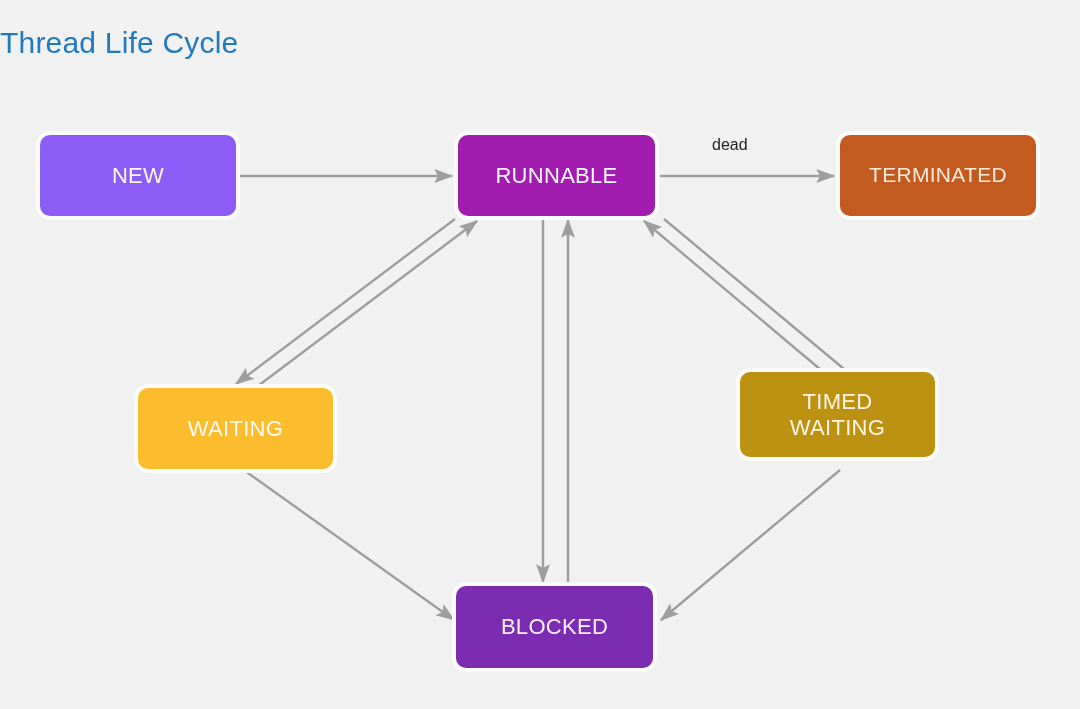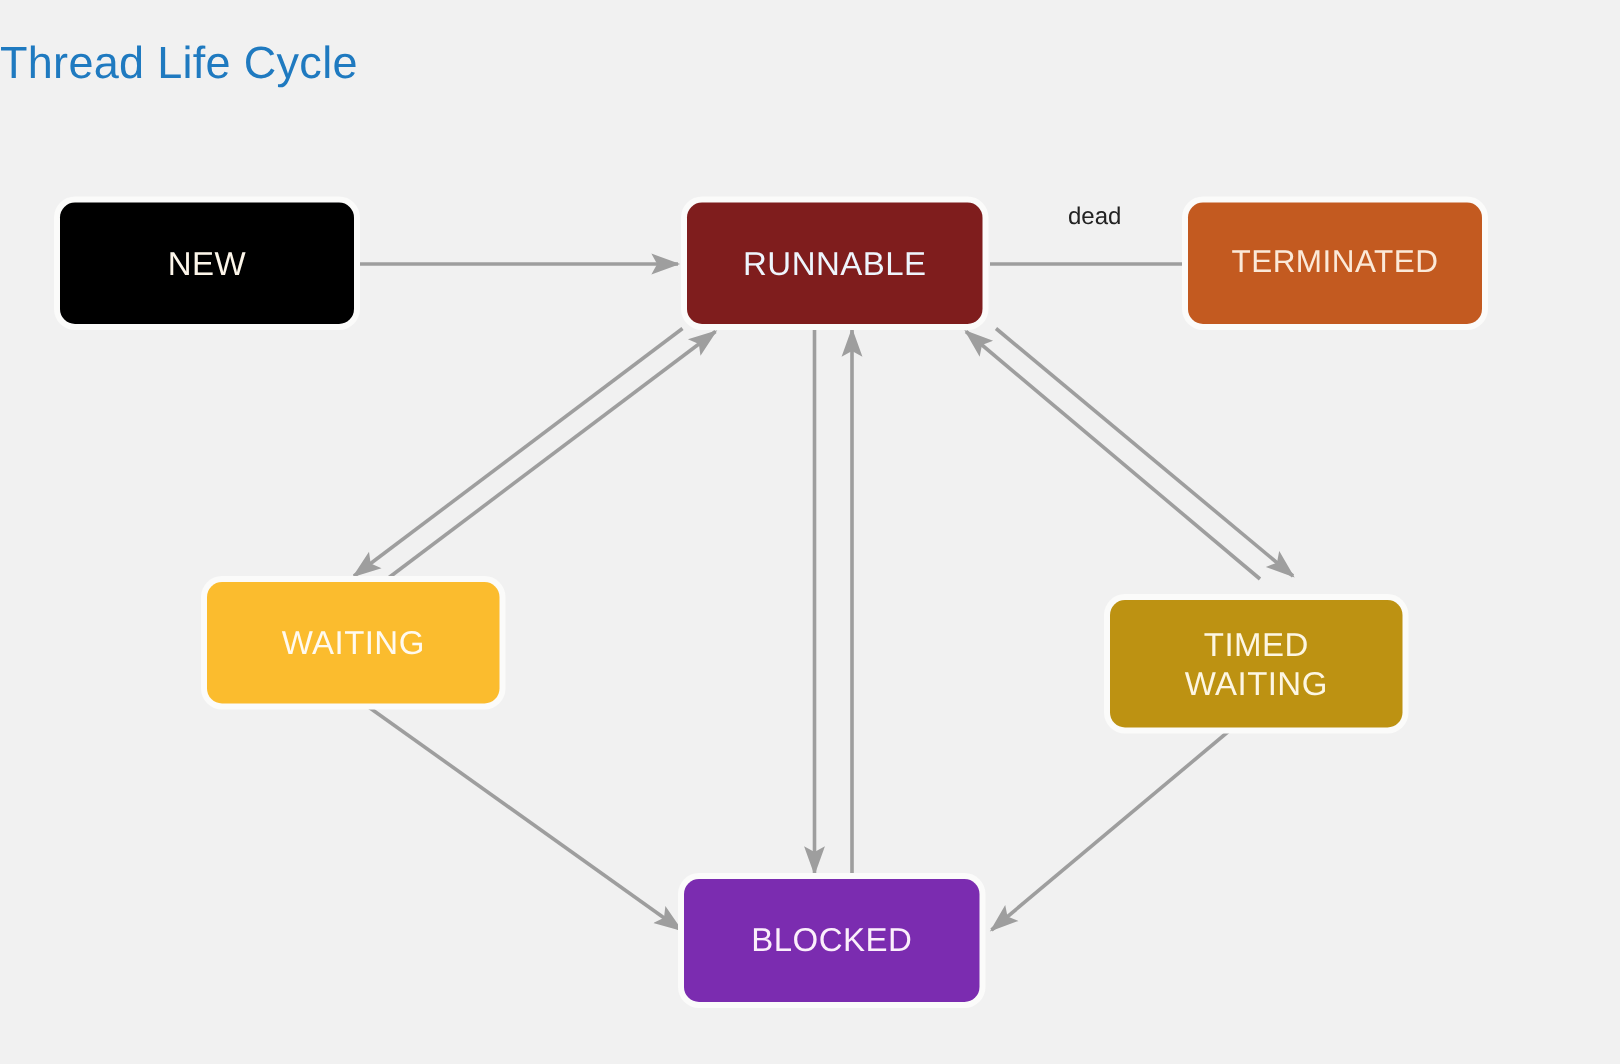--- a/index.html
+++ b/index.html
@@ -47,23 +47,23 @@
     font-size: 22px;
     line-height: 1.18;
     text-align: center;
     box-shadow: 0 0 0 4px #fbfbfa;
     letter-spacing: 0.3px;
     user-select: none;
   }
   .node span { display: block; }
   #node-new        { left: 40px;  top: 135px; width: 196px; height: 81px; background: #6aab46; }
   #node-runnable   { left: 458px; top: 135px; width: 197px; height: 81px; background: #3b78c8; }
-  #node-terminated { left: 792px; top: 135px; width: 196px; height: 81px; background: #c35a20; font-size: 21px; }
+  #node-terminated { left: 840px; top: 135px; width: 196px; height: 81px; background: #c35a20; font-size: 21px; }
   #node-waiting    { left: 138px; top: 388px; width: 195px; height: 81px; background: #fbbc2e; }
-  #node-timed      { left: 740px; top: 400px; width: 195px; height: 85px; background: #bd9212; }
+  #node-timed      { left: 740px; top: 372px; width: 195px; height: 85px; background: #bd9212; }
   #node-blocked    { left: 456px; top: 586px; width: 197px; height: 82px; background: #7b2cb0; }
   .edge-label {
     position: absolute;
     font-size: 16px;
     color: #222222;
     white-space: nowrap;
     user-select: none;
   }
   #label-dead { left: 712px; top: 136px; }
 </style>
@@ -89,25 +89,25 @@
       <line x1="840" y1="386" x2="644" y2="221"></line>
       <line x1="543" y1="220" x2="543" y2="582"></line>
       <line x1="568" y1="582" x2="568" y2="220"></line>
       <line x1="241" y1="468" x2="454" y2="620"></line>
       <line x1="840" y1="470" x2="661" y2="620"></line>
     </g>
   </svg>
 
   <div class="edge-label" id="label-dead">dead</div>
 
-  <div class="node" id="node-new" style="background: #000000; color: rgb(253, 246, 234);">
+  <div class="node" id="node-new" style="background: #8b5cf6; color: rgb(253, 246, 234);">
     <span>NEW</span>
   </div>
 
-  <div class="node" id="node-runnable" style="background: #7f1d1d; color: rgb(238, 245, 253);">
+  <div class="node" id="node-runnable" style="background: #a21caf; color: rgb(238, 245, 253);">
     <span>RUNNABLE</span>
   </div>
 
   <div class="node" id="node-terminated" style="background: rgb(195, 90, 32); color: rgb(251, 233, 216);">
     <span>TERMINATED</span>
   </div>
 
   <div class="node" id="node-waiting" style="background: rgb(251, 188, 46); color: rgb(255, 250, 240);">
     <span>WAITING</span>
   </div>

